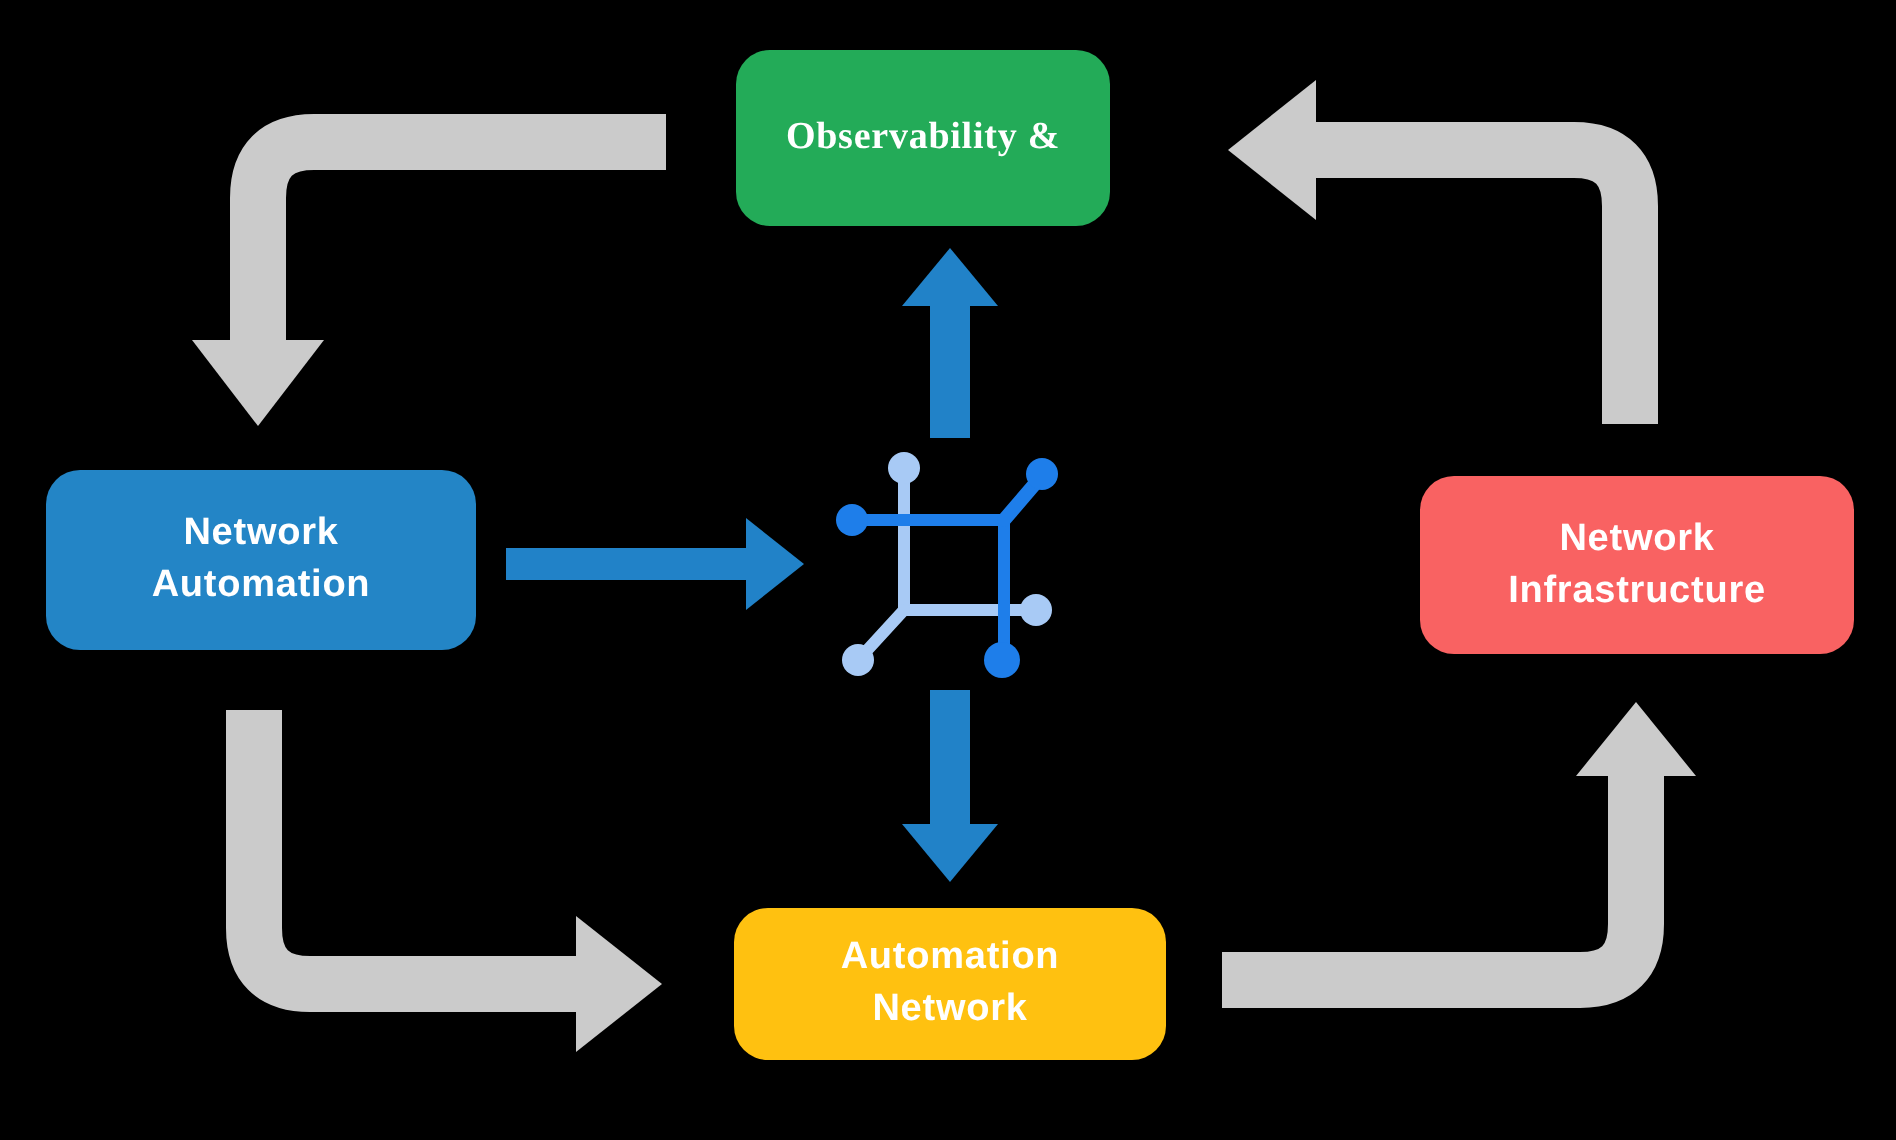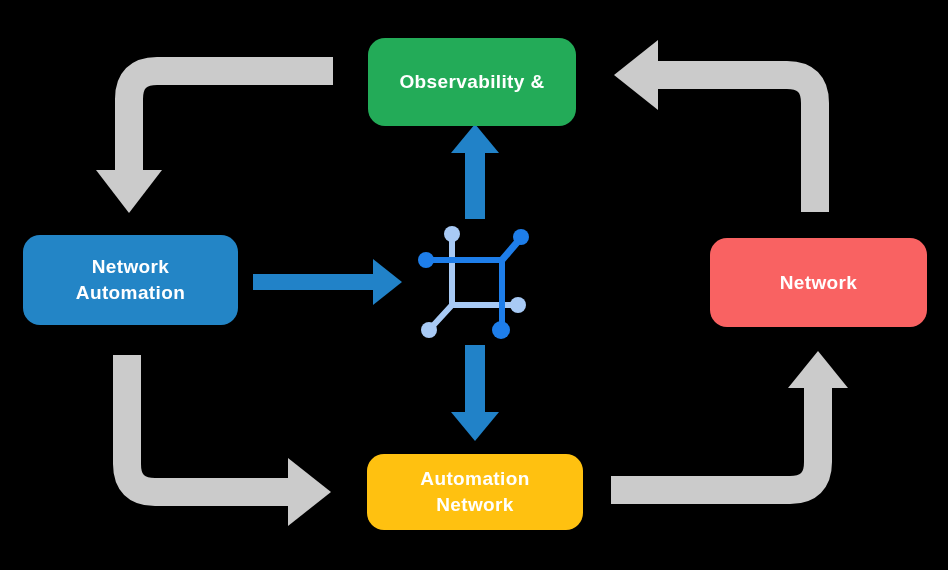--- a/index.html
+++ b/index.html
@@ -27,21 +27,21 @@
     flex-direction: column;
     align-items: center;
     justify-content: center;
     text-align: center;
     color: #ffffff;
     font-size: 19px;
     font-weight: 600;
     letter-spacing: 0.02em;
     line-height: 26px;
   }
-  #node-observability { left: 368px; top: 38px;  width: 208px; height: 88px; }
+  #node-observability { left: 368px; top: 25px;  width: 187px; height: 88px; font-family: Liberation Serif, serif; }
   #node-operations    { left: 23px;  top: 235px; width: 215px; height: 90px; }
   #node-infrastructure{ left: 710px; top: 238px; width: 217px; height: 89px; }
   #node-automation    { left: 367px; top: 454px; width: 216px; height: 76px; }
 </style>
 </head>
 <body>
 
 <div id="canvas">
 
   <svg id="arrow-layer" viewBox="0 0 948 570" xmlns="http://www.w3.org/2000/svg">
@@ -107,20 +107,21 @@
     <span>Observability &amp;</span>
   </div>
 
   <div id="node-operations" class="node-box" style="background-color: rgb(35, 133, 198);">
     <span>Network</span>
     <span>Automation</span>
   </div>
 
   <div id="node-infrastructure" class="node-box" style="background-color: rgb(249, 98, 98);">
     <span>Network</span>
+    <span>Infrastructure</span>
   </div>
 
   <div id="node-automation" class="node-box" style="background-color: rgb(255, 193, 16);">
     <span>Automation</span>
     <span>Network</span>
   </div>
 
 </div>
 
 </body></html>

